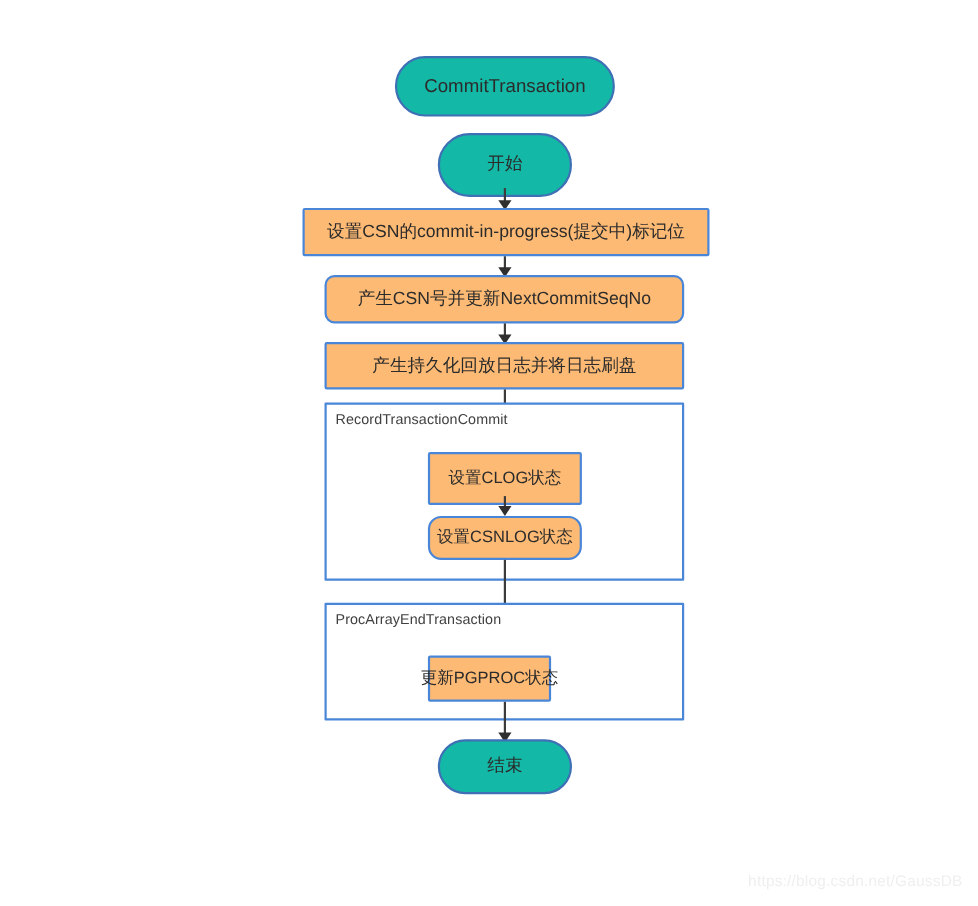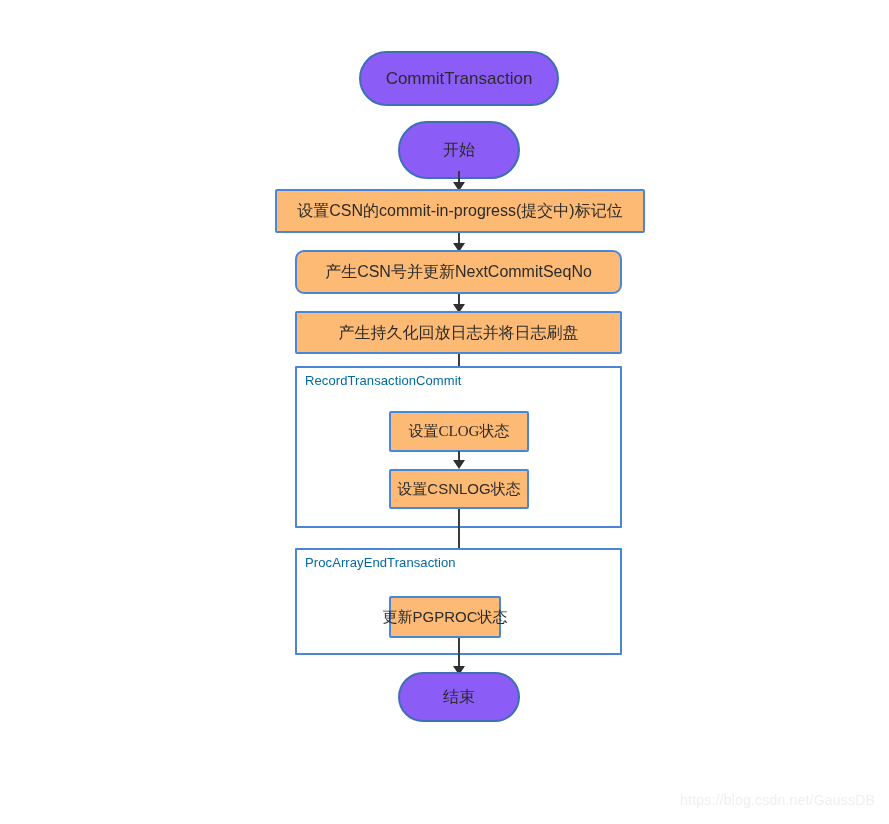--- a/index.html
+++ b/index.html
@@ -34,41 +34,41 @@
     line-height: 1.25;
     background: #fdba74;
     border: 2px solid #4a86d8;
     color: #2b2b2b;
     white-space: nowrap;
   }
 
   .node.terminator {
     border-radius: 999px;
     border-color: #3f6fb5;
-    background: #8b5cf6;
+    background: #14b8a6;
   }
 
   .node.process {
     border-radius: 2px;
   }
 
   
   .group {
     position: absolute;
     box-sizing: border-box;
     background: #ffffff;
     border: 2px solid #4a86d8;
     border-radius: 1px;
   }
   .group-label {
     position: absolute;
     left: 8px;
     top: 5px;
     font-size: 13px;
-    color: #0369a1;
+    color: #404040;
     white-space: nowrap;
     letter-spacing: 0.1px;
   }
 
   
   .conn {
     position: absolute;
     background: #3b3b3b;
     width: 2px;
   }
@@ -130,28 +130,28 @@
     <span>产生持久化回放日志并将日志刷盘</span>
   </div>
 
   <div class="conn" style="left:458px; top:354px; height:54px;"></div>
   <div class="arrowhead" style="left:453px; top:402px;"></div>
 
   <div class="group" style="left:295px; top:366px; width:327px; height:162px;">
     <span class="group-label">RecordTransactionCommit</span>
   </div>
 
-  <div class="node process t-cn-sm" style="left:389px; top:411px; width:140px; height:41px;font-family:Liberation Serif, serif;">
+  <div class="node process t-cn-sm" style="left:389px; top:411px; width:140px; height:48px;">
     <span>设置CLOG状态</span>
   </div>
 
   <div class="conn" style="left:458px; top:451px; height:13px;"></div>
   <div class="arrowhead" style="left:453px; top:460px;"></div>
 
-  <div class="node process t-cn-sm" style="left:389px; top:469px; width:140px; height:40px;">
+  <div class="node process t-cn-sm" style="left:389px; top:469px; width:140px; height:40px;border-radius:12px;">
     <span>设置CSNLOG状态</span>
   </div>
 
   <div class="conn" style="left:458px; top:509px; height:86px;"></div>
   <div class="arrowhead" style="left:453px; top:588px;"></div>
 
   <div class="group" style="left:295px; top:548px; width:327px; height:107px;">
     <span class="group-label">ProcArrayEndTransaction</span>
   </div>
 

